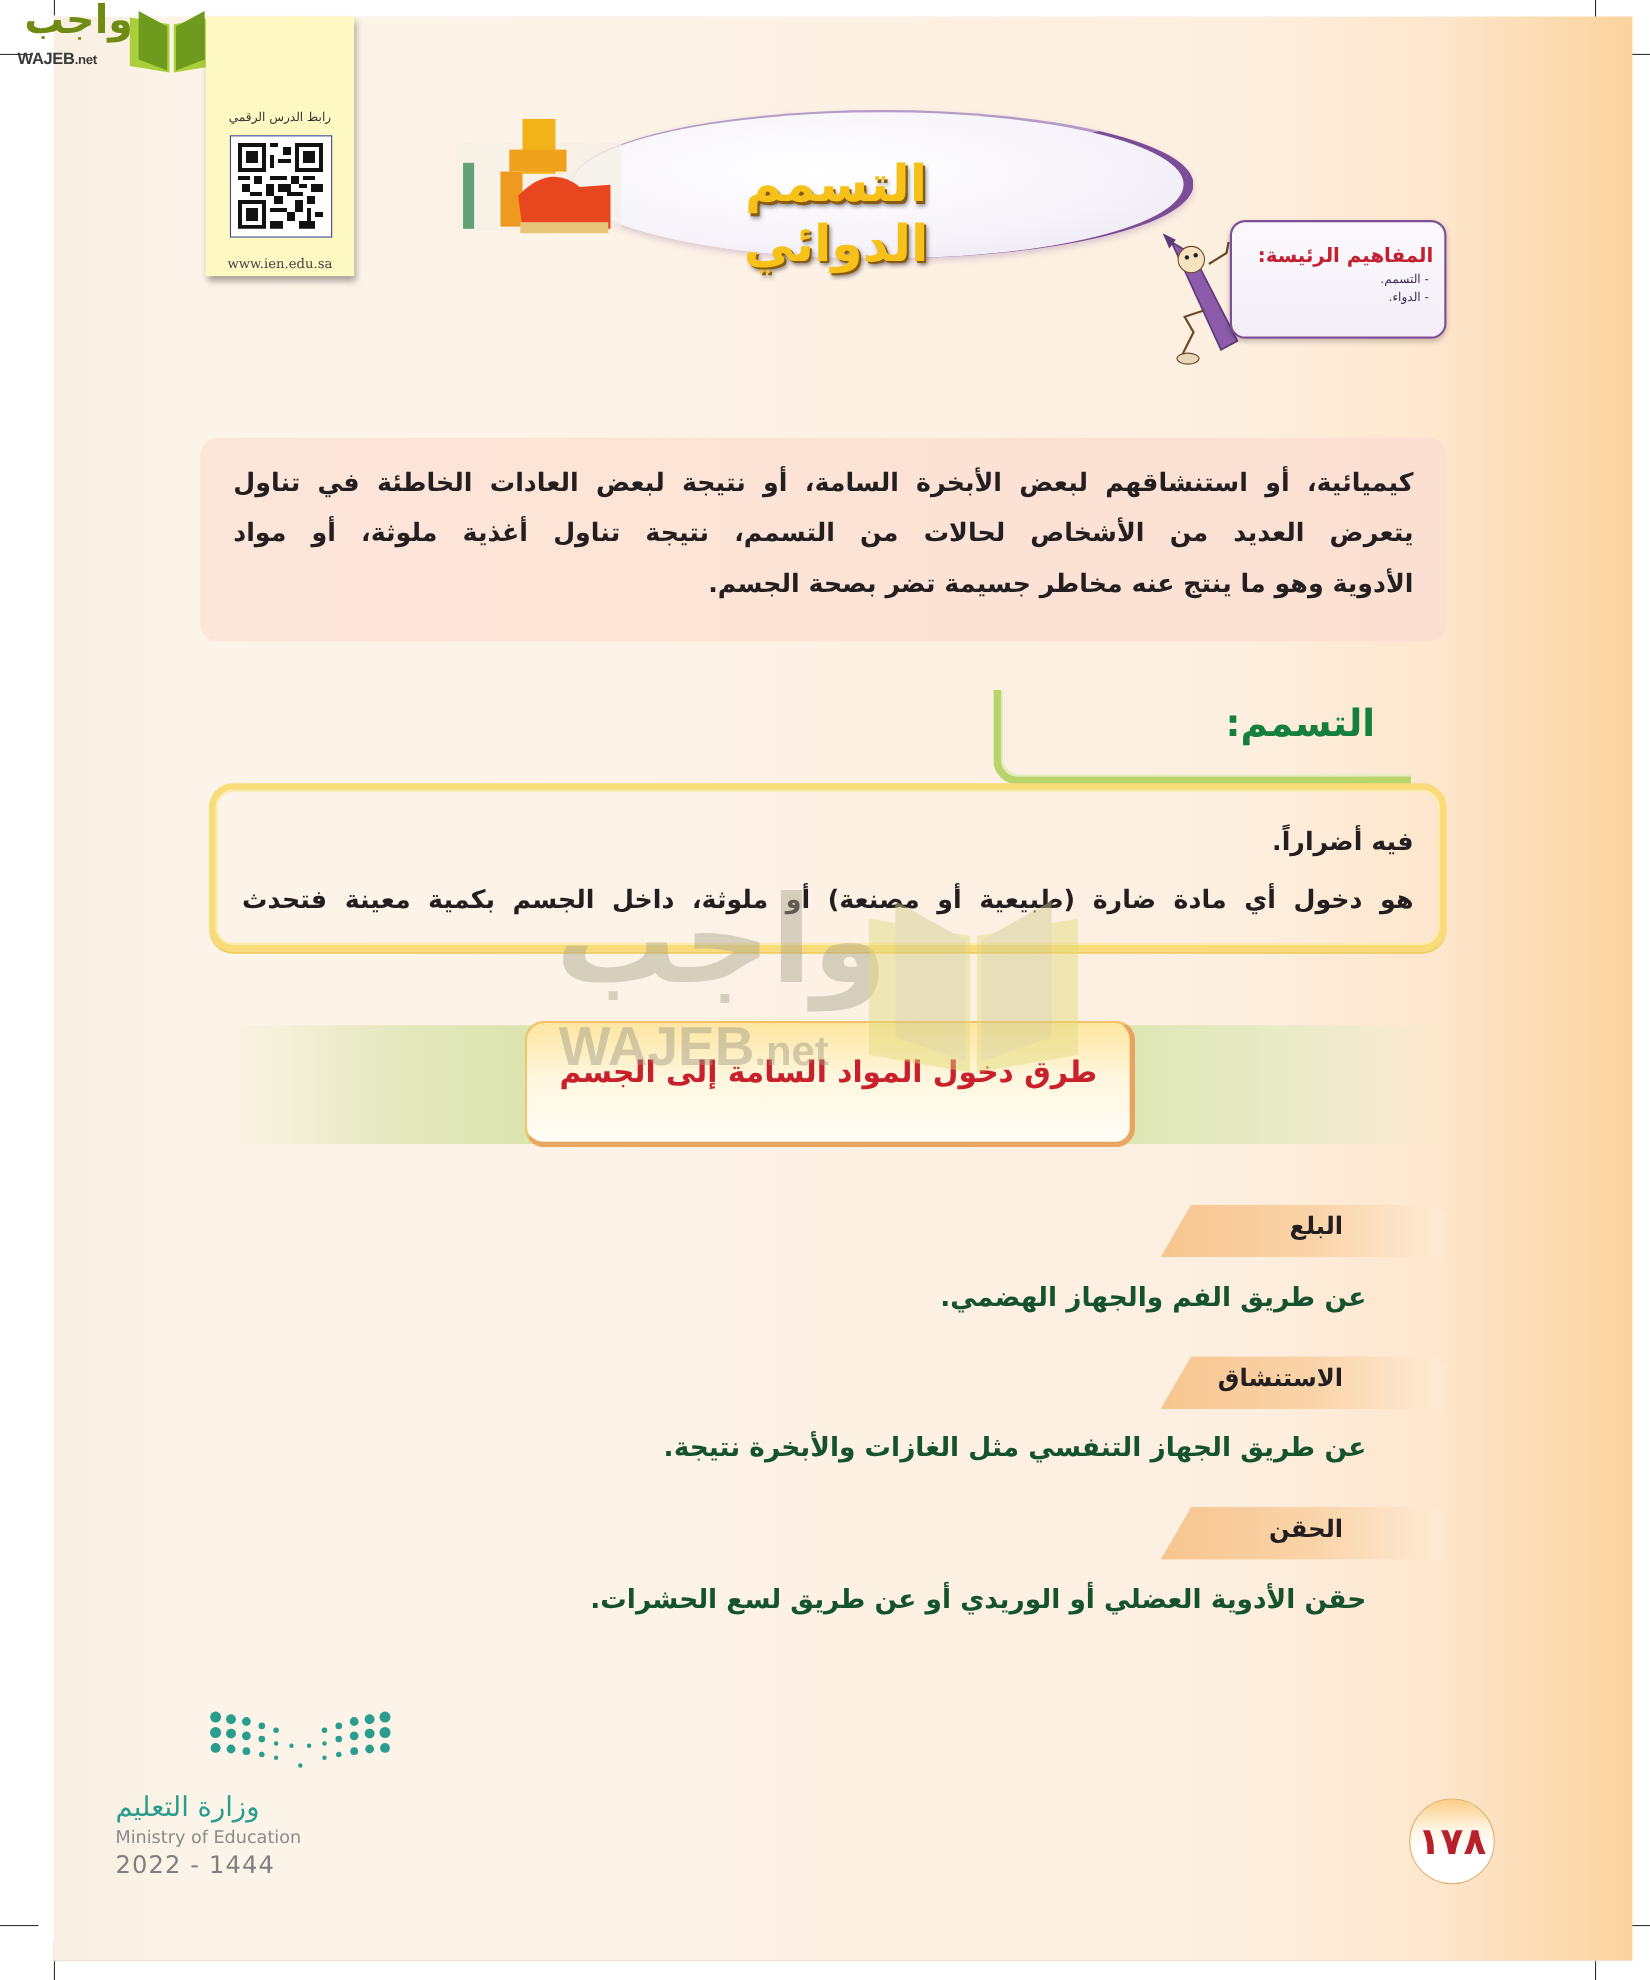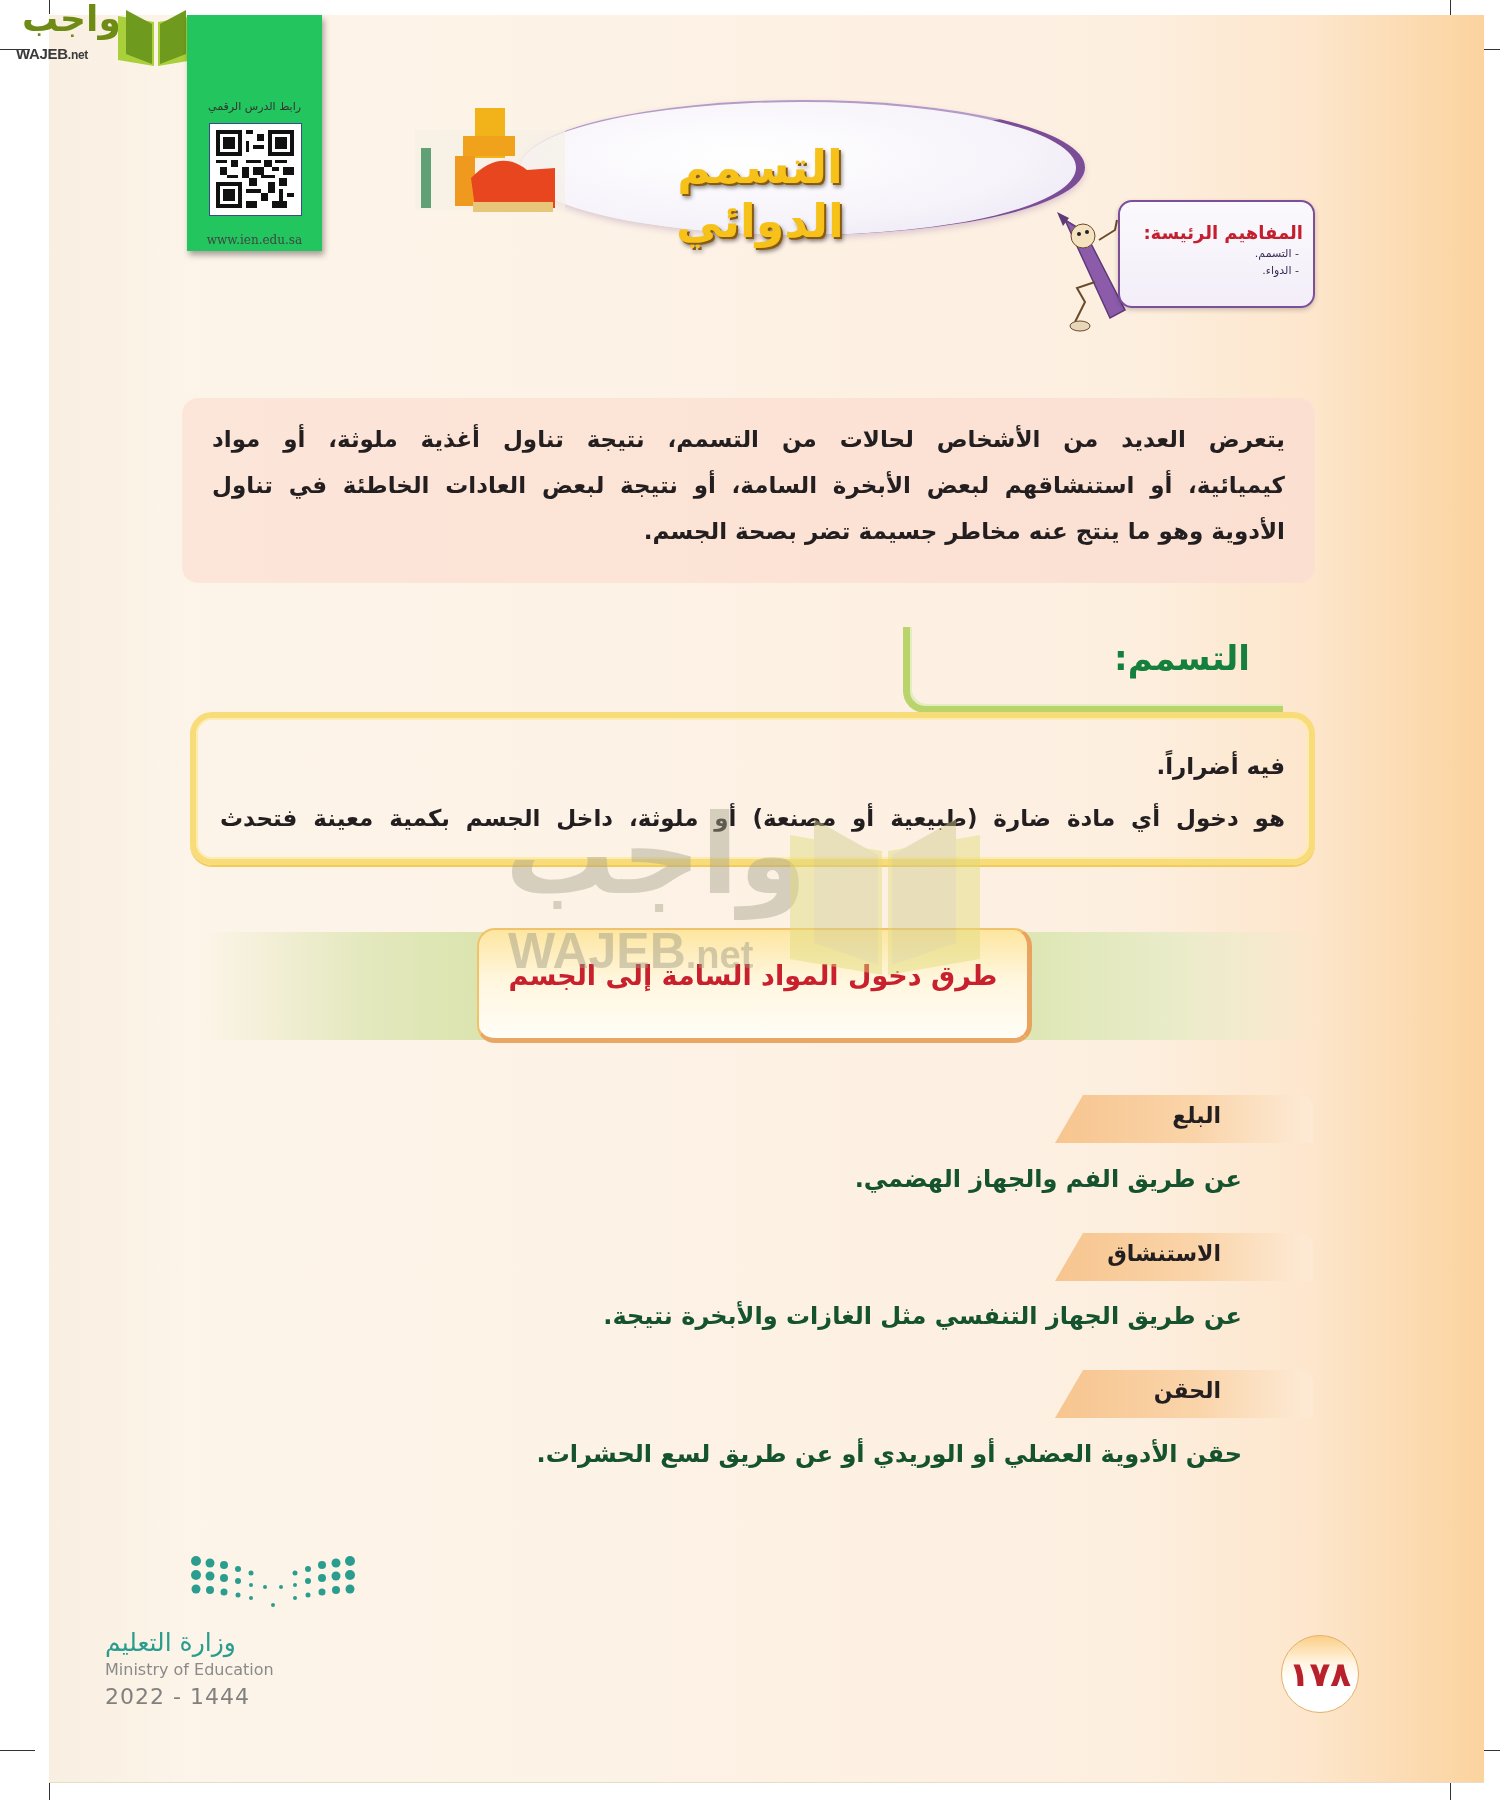--- a/index.html
+++ b/index.html
@@ -22,21 +22,21 @@
   
   .wajeb-logo { position: absolute; left: 8px; top: 4px; width: 185px; height: 62px; }
   .wajeb-ar { position: absolute; left: 14px; top: -6px; font: bold 36px "DejaVu Sans", sans-serif; color: #6e8c14; direction: rtl; }
   .wajeb-en { position: absolute; left: 8px; top: 41px; font: bold 15px "Liberation Sans", sans-serif; color: #3a3a3a; letter-spacing: -0.3px; }
   .wajeb-en small { font-size: 12px; }
   .wajeb-book { position: absolute; left: 108px; top: 4px; width: 80px; height: 60px; }
 
   
   .qr-card {
     position: absolute; left: 187px; top: 15px; width: 135px; height: 236px;
-    background: #22c55e; box-shadow: 2px 4px 6px rgba(0,0,0,0.35);
+    background: #fef9c3; box-shadow: 2px 4px 6px rgba(0,0,0,0.35);
   }
   .qr-label { position: absolute; top: 85px; width: 100%; text-align: center; font-size: 11px; color: #333; direction: rtl; }
   .qr-box { position: absolute; left: 22px; top: 108px; width: 93px; height: 93px; border: 1.5px solid #3b4a8a; padding: 6px; background: #fff; }
   .qr-url { position: absolute; top: 218px; width: 100%; text-align: center; font: 12px "DejaVu Serif", serif; color: #444; }
 
   
   .title-oval {
     position: absolute; left: 520px; top: 100px; width: 565px; height: 135px;
     border-radius: 50%;
     background: radial-gradient(ellipse at 40% 40%, #ffffff 0%, #f6f3fa 60%, #e9e2f1 100%);
@@ -244,22 +244,22 @@
   <path d="M40 72 L22 78 L30 92 L20 112" stroke="#6b4a2a" stroke-width="2" fill="none"></path>
   <ellipse cx="25" cy="116" rx="10" ry="5" fill="#e7d7b8" stroke="#6b4a2a"></ellipse>
 </svg>
 <div class="concepts">
   <div class="concepts-title">المفاهيم الرئيسة:</div>
   <div class="concepts-item">- التسمم.</div>
   <div class="concepts-item">- الدواء.</div>
 </div>
 
 <div class="intro-box">
+  <span class="intro-line">كيميائية، أو استنشاقهم لبعض الأبخرة السامة، أو نتيجة لبعض العادات الخاطئة في تناول</span>
   <span class="intro-line">يتعرض العديد من الأشخاص لحالات من التسمم، نتيجة تناول أغذية ملوثة، أو مواد</span>
-  <span class="intro-line">كيميائية، أو استنشاقهم لبعض الأبخرة السامة، أو نتيجة لبعض العادات الخاطئة في تناول</span>
   <span class="intro-line last">الأدوية وهو ما ينتج عنه مخاطر جسيمة تضر بصحة الجسم.</span>
 </div>
 
 <div class="green-bracket"></div>
 <div class="def-heading">التسمم:</div>
 <div class="def-box">
   <span class="def-line last">فيه أضراراً.</span>
   <span class="def-line">هو دخول أي مادة ضارة (طبيعية أو مصنعة) أو ملوثة، داخل الجسم بكمية معينة فتحدث</span>
 </div>
 

